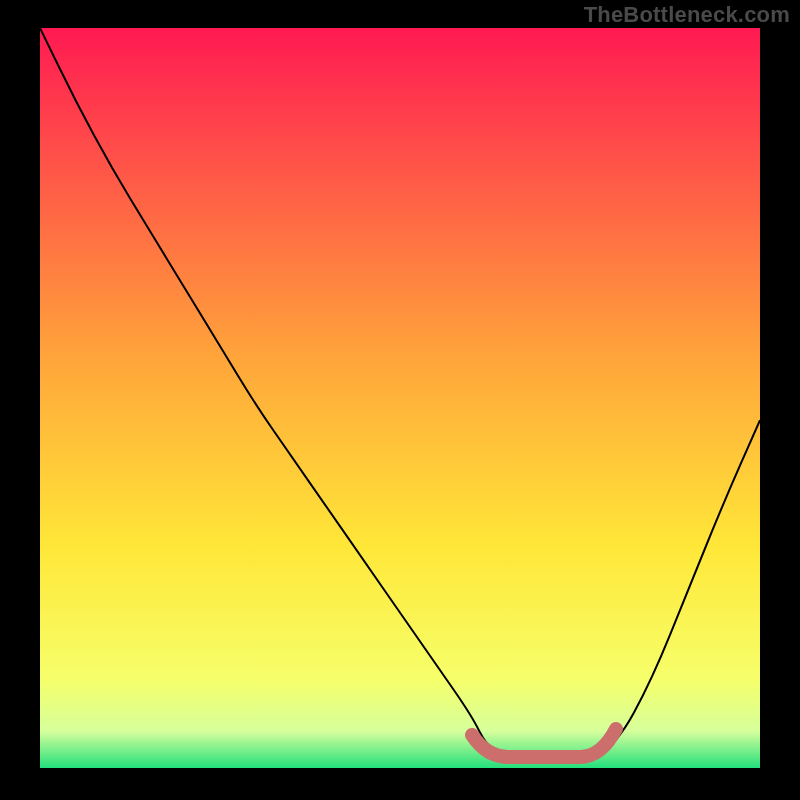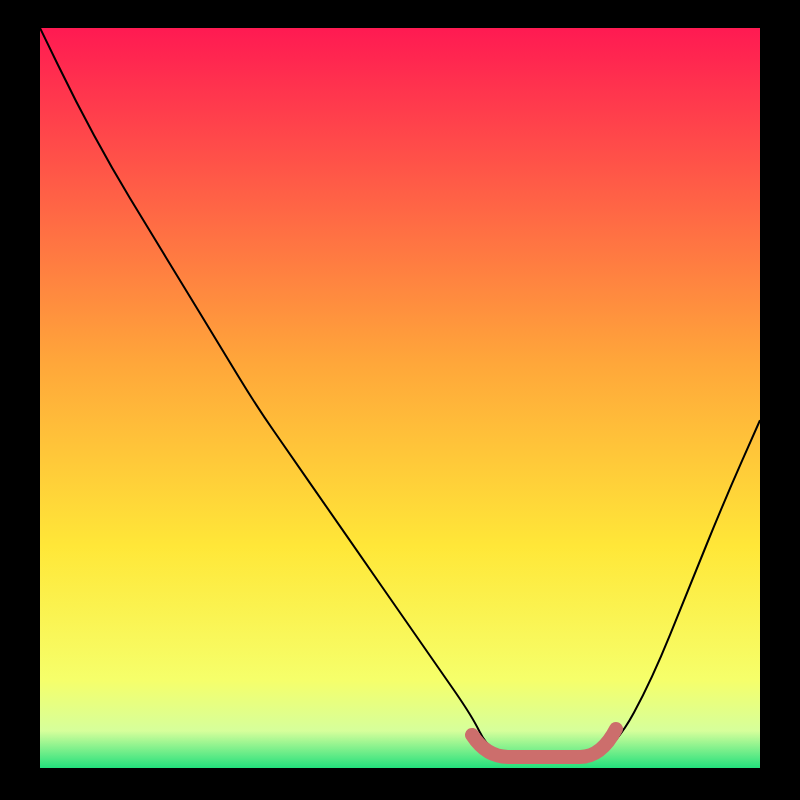--- a/index.html
+++ b/index.html
@@ -37,20 +37,21 @@
   .plot svg {
     width: 100%;
     height: 100%;
     display: block;
   }
 </style>
 </head>
 <body>
 
 <div class="frame">
+  <div class="watermark">TheBottleneck.com</div>
 
   <div class="plot">
     <svg viewBox="0 0 720 740" preserveAspectRatio="none">
       <defs>
         <linearGradient id="bg-grad" x1="0" y1="0" x2="0" y2="1">
           <stop offset="0%" stop-color="#FF1A52"></stop>
           <stop offset="45%" stop-color="#FFA63A"></stop>
           <stop offset="70%" stop-color="#FFE738"></stop>
           <stop offset="88%" stop-color="#F6FF6A"></stop>
           <stop offset="95%" stop-color="#D6FF9B"></stop>

